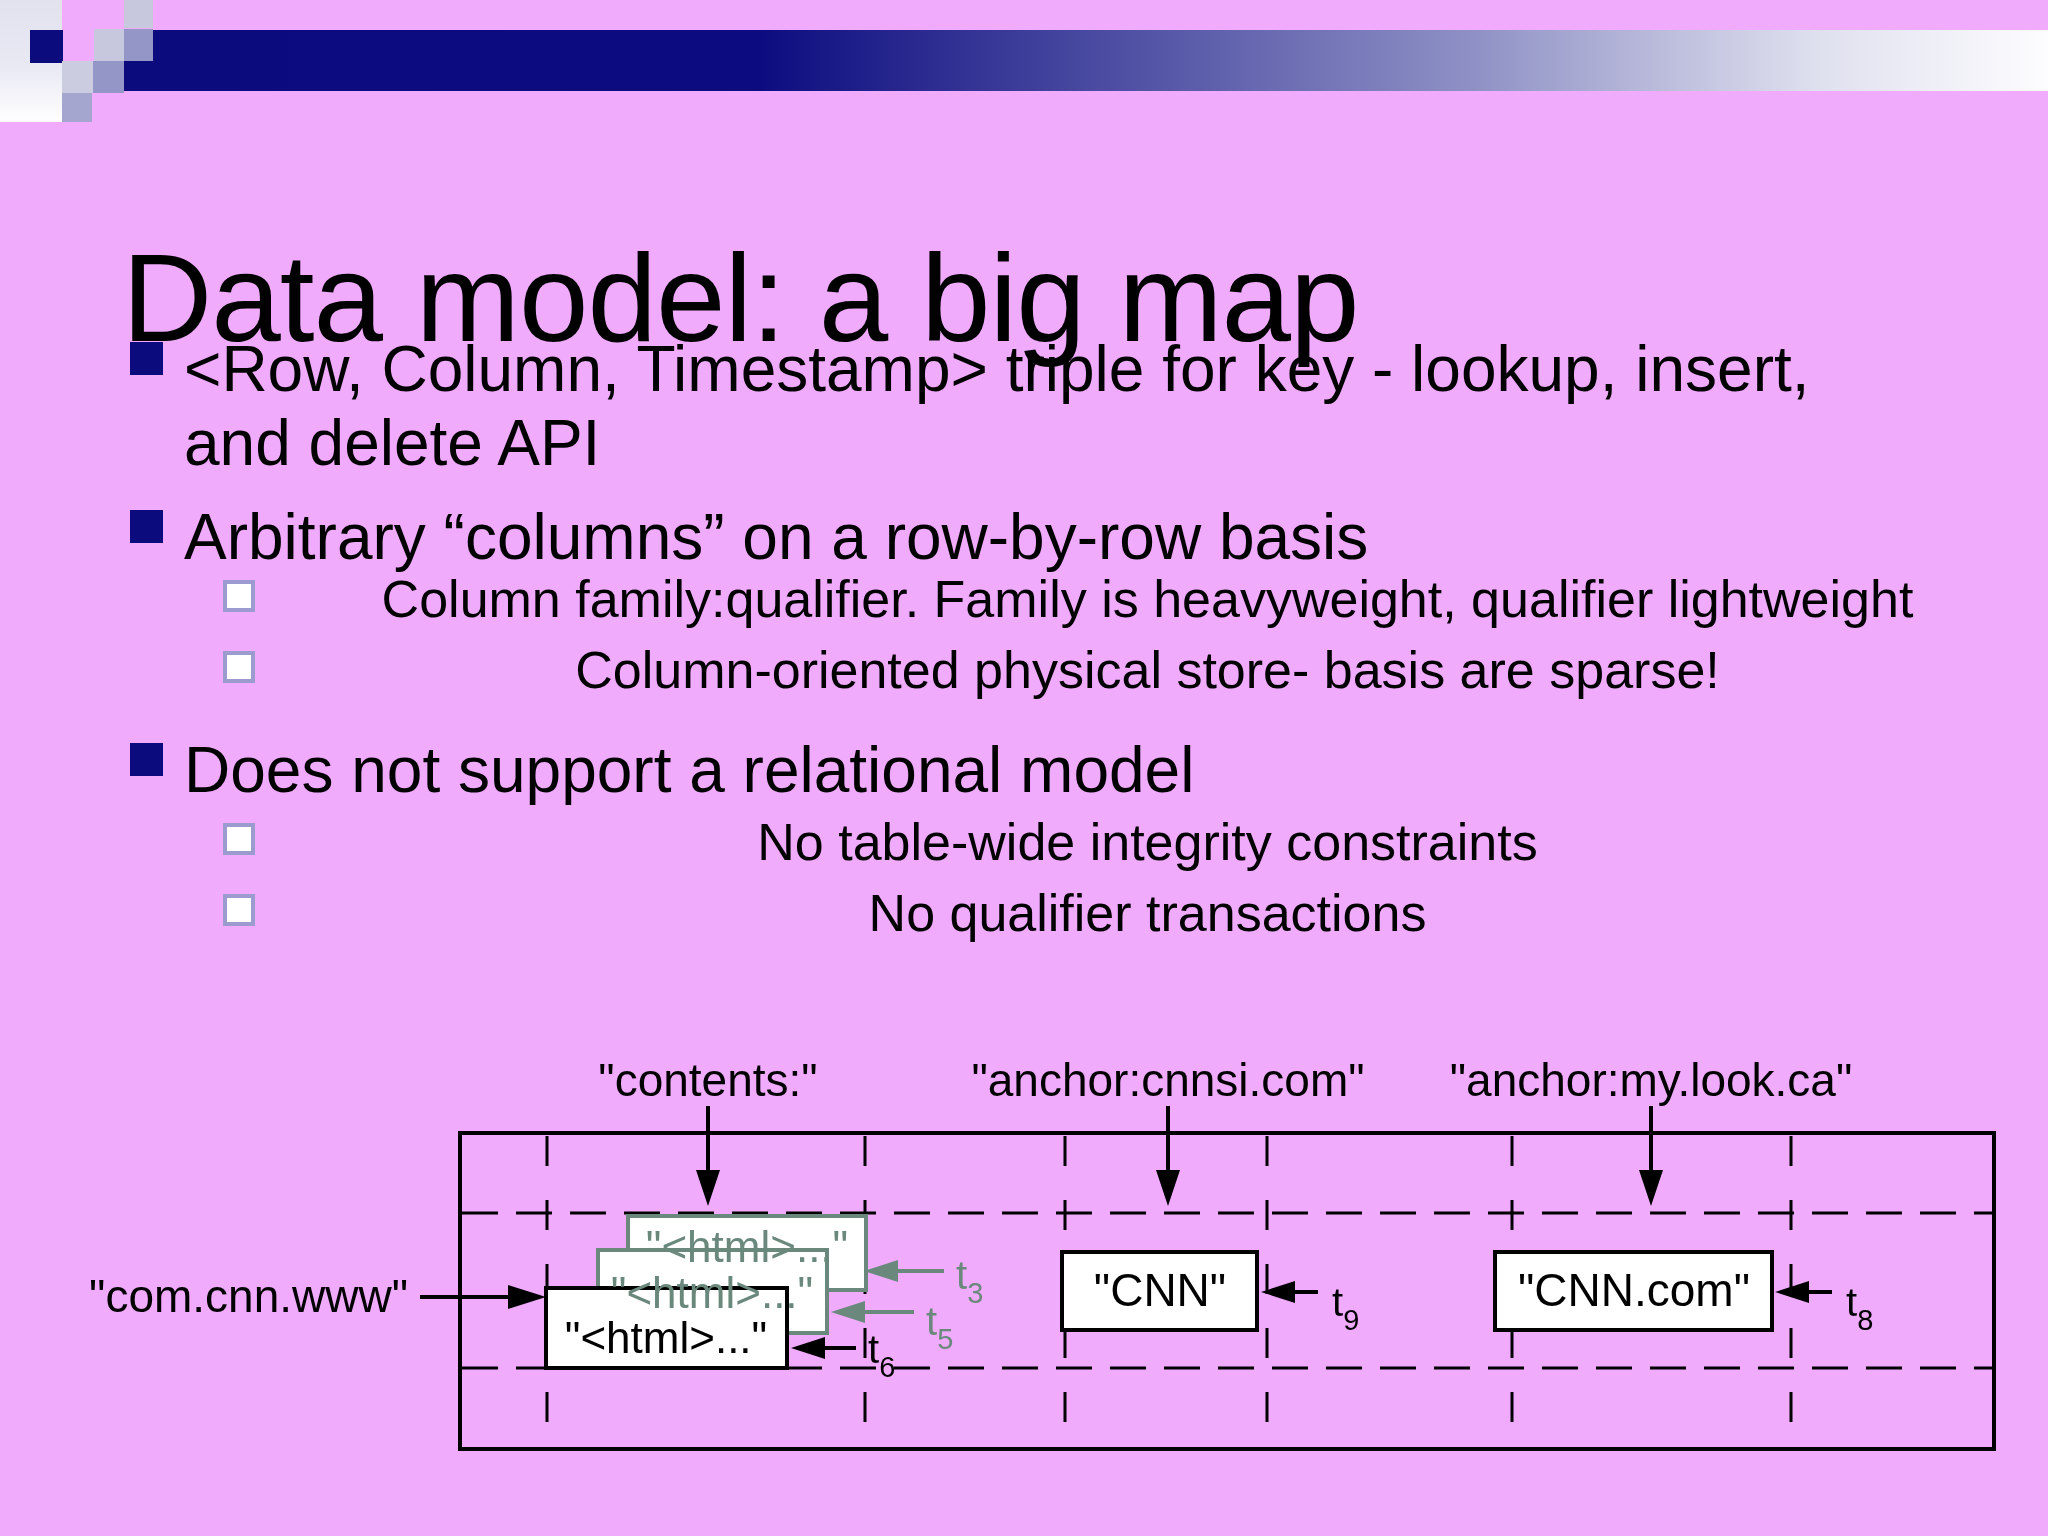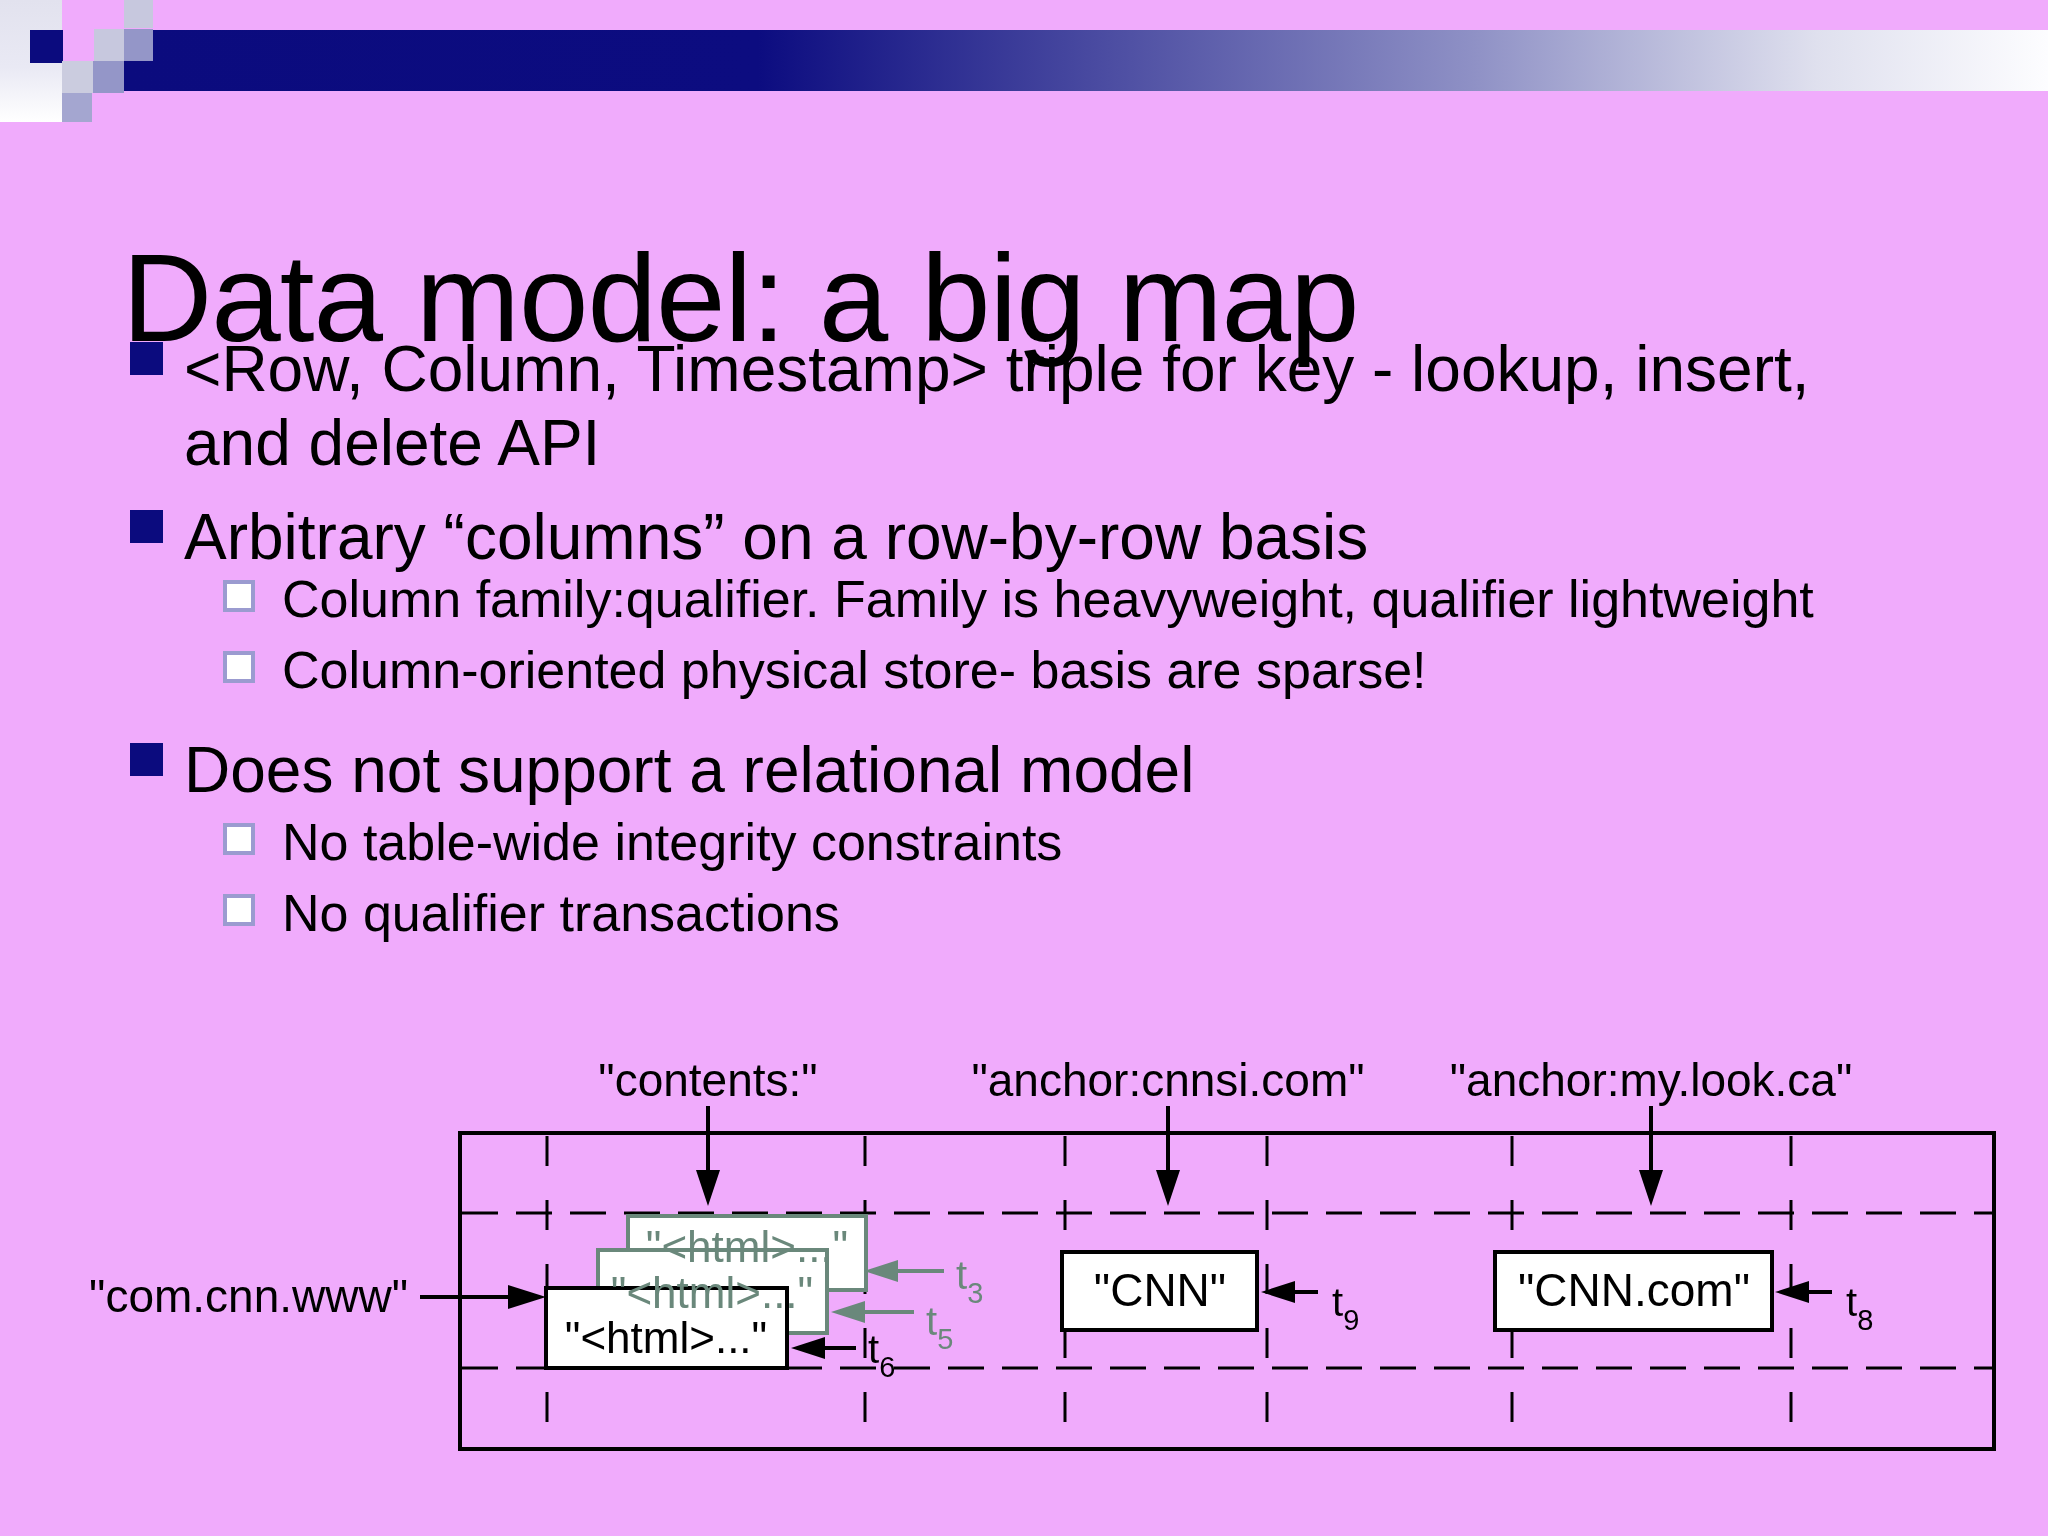--- a/index.html
+++ b/index.html
@@ -16,21 +16,21 @@
   
   .title{position:absolute;left:122px;top:142px;font-size:125px;font-weight:400;
          letter-spacing:-1px;white-space:nowrap;}
 
   
   .li{position:absolute;}
   .li .bt{white-space:pre-line;}
   .l1{left:130px;width:1820px;}
   .l1 .bt{margin-left:54px;font-size:64px;line-height:1.16;}
   .l1 .sqm{position:absolute;left:0;top:10px;width:33px;height:33px;background:#0b0b7e;}
-  .l2{left:223px;width:1790px;}
+  .l2{left:223px;width:1790px;text-align:center;}
   .l2 .bt{margin-left:59px;font-size:52px;line-height:1.15;}
   .l2 .sqm{position:absolute;left:0;top:10px;width:24px;height:24px;background:#fff;border:4px solid #9b9bd0;}
 
   
   svg{position:absolute;left:0;top:0;}
   .solid{stroke:#000;stroke-width:4;fill:none;}
   .boxb{stroke:#000;stroke-width:4;fill:#ffffff;}
   .boxt{stroke:#6a887b;stroke-width:4;fill:#ffffff;}
   .dh{stroke:#000;stroke-width:3;stroke-dasharray:36 18;}
   .dv{stroke:#000;stroke-width:3;stroke-dasharray:30 34;}

